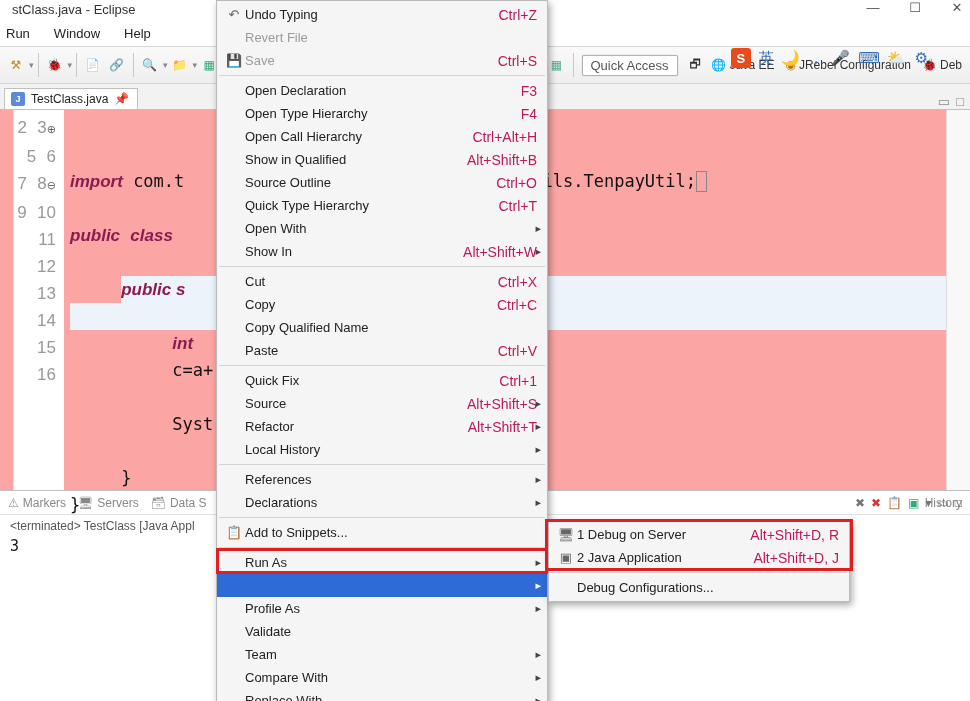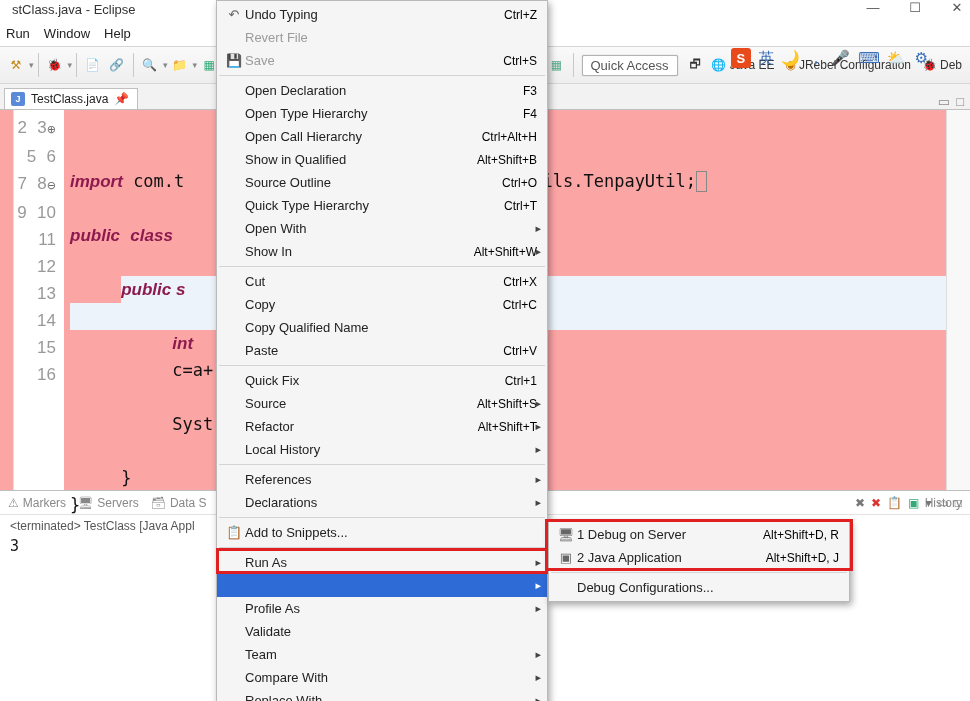--- a/index.html
+++ b/index.html
@@ -4,21 +4,21 @@
 <style>
   * { box-sizing: border-box; margin: 0; padding: 0; font-family: "Segoe UI", Tahoma, sans-serif; }
   body { width: 970px; height: 701px; background: #fff; position: relative; overflow: hidden; font-size: 13px; color: #222; }
 
   
   .titlebar { height: 24px; padding: 2px 12px; font-size: 13px; color: #333; position: relative; }
   .titlebar .win-ctrls { position: absolute; right: 6px; top: 0; display: flex; gap: 28px; color:#555; }
   .titlebar .win-ctrls span { width: 14px; text-align:center; }
 
   
-  .menubar { height: 22px; padding: 2px 6px; font-size: 13px; color: #222; display:flex; gap:14px; }
+  .menubar { height: 22px; padding: 2px 6px; font-size: 13px; color: #222; display:flex; gap:24px; }
 
   
   .toolbar { height: 38px; border-top:1px solid #d6d6d6; border-bottom:1px solid #d6d6d6;
              background: linear-gradient(#fafafa,#eeeeee); display:flex; align-items:center; padding:0 4px; }
   .tool-icn { width:20px; height:20px; border-radius:2px; margin:0 2px; display:inline-flex;
               align-items:center; justify-content:center; font-size:12px; color:#666; }
   .tool-sep { width:1px; height:24px; background:#c8c8c8; margin:0 4px; }
   .drop { font-size:9px; color:#888; margin-left:1px; }
   .quick-access { border:1px solid #b3b3b3; background:#fff; padding:2px 8px; margin-left:4px;
                   border-radius:2px; font-size:13px; color:#555; box-shadow:0 0 1px #999; }
@@ -50,21 +50,21 @@
   .bot-tabs .tools { position:absolute; right:8px; display:flex; gap:6px; color:#777; }
   .bot-line { padding:4px 10px; font-size:12px; color:#555; }
   .bot-out { padding:0 10px; font:15px Consolas,monospace; color:#111; }
 
   
   .ctxmenu { position:absolute; background:#f5f5f5; border:1px solid #b9b9b9;
              box-shadow:2px 3px 7px rgba(0,0,0,.35); font-size:13px; color:#222; padding:2px 0; }
   .ctxmenu .row { display:flex; align-items:center; height:23px; padding:0 10px 0 6px; position:relative; }
   .ctxmenu .row .icn { width:22px; display:flex; align-items:center; justify-content:center; color:#666; font-size:13px; }
   .ctxmenu .row .lbl { flex:1; padding-right:24px; }
-  .ctxmenu .row .key { color:#000000; font-size:12px; }
+  .ctxmenu .row .key { color:#be185d; font-size:14px; }
   .ctxmenu .row .arr { position:absolute; right:6px; font-size:11px; color:#444; }
   .ctxmenu .sep { height:1px; background:#d4d4d4; margin:3px 2px; }
   .ctxmenu .row.hi { background:#2f6bd6; color:#fff; }
   .ctxmenu .row.hi .key, .ctxmenu .row.hi .arr, .ctxmenu .row.hi .icn { color:#fff; }
   .ctxmenu .row.dis { color:#9b9b9b; }
   .redbox { position:absolute; border:3px solid #e02020; pointer-events:none; }
 
   .ime { position:absolute; right:42px; top:48px; display:flex; align-items:center; gap:8px; }
   .ime .s { width:20px; height:20px; background:#e84a1c; color:#fff; font-weight:bold; font-size:13px;
             display:flex; align-items:center; justify-content:center; border-radius:3px; }

